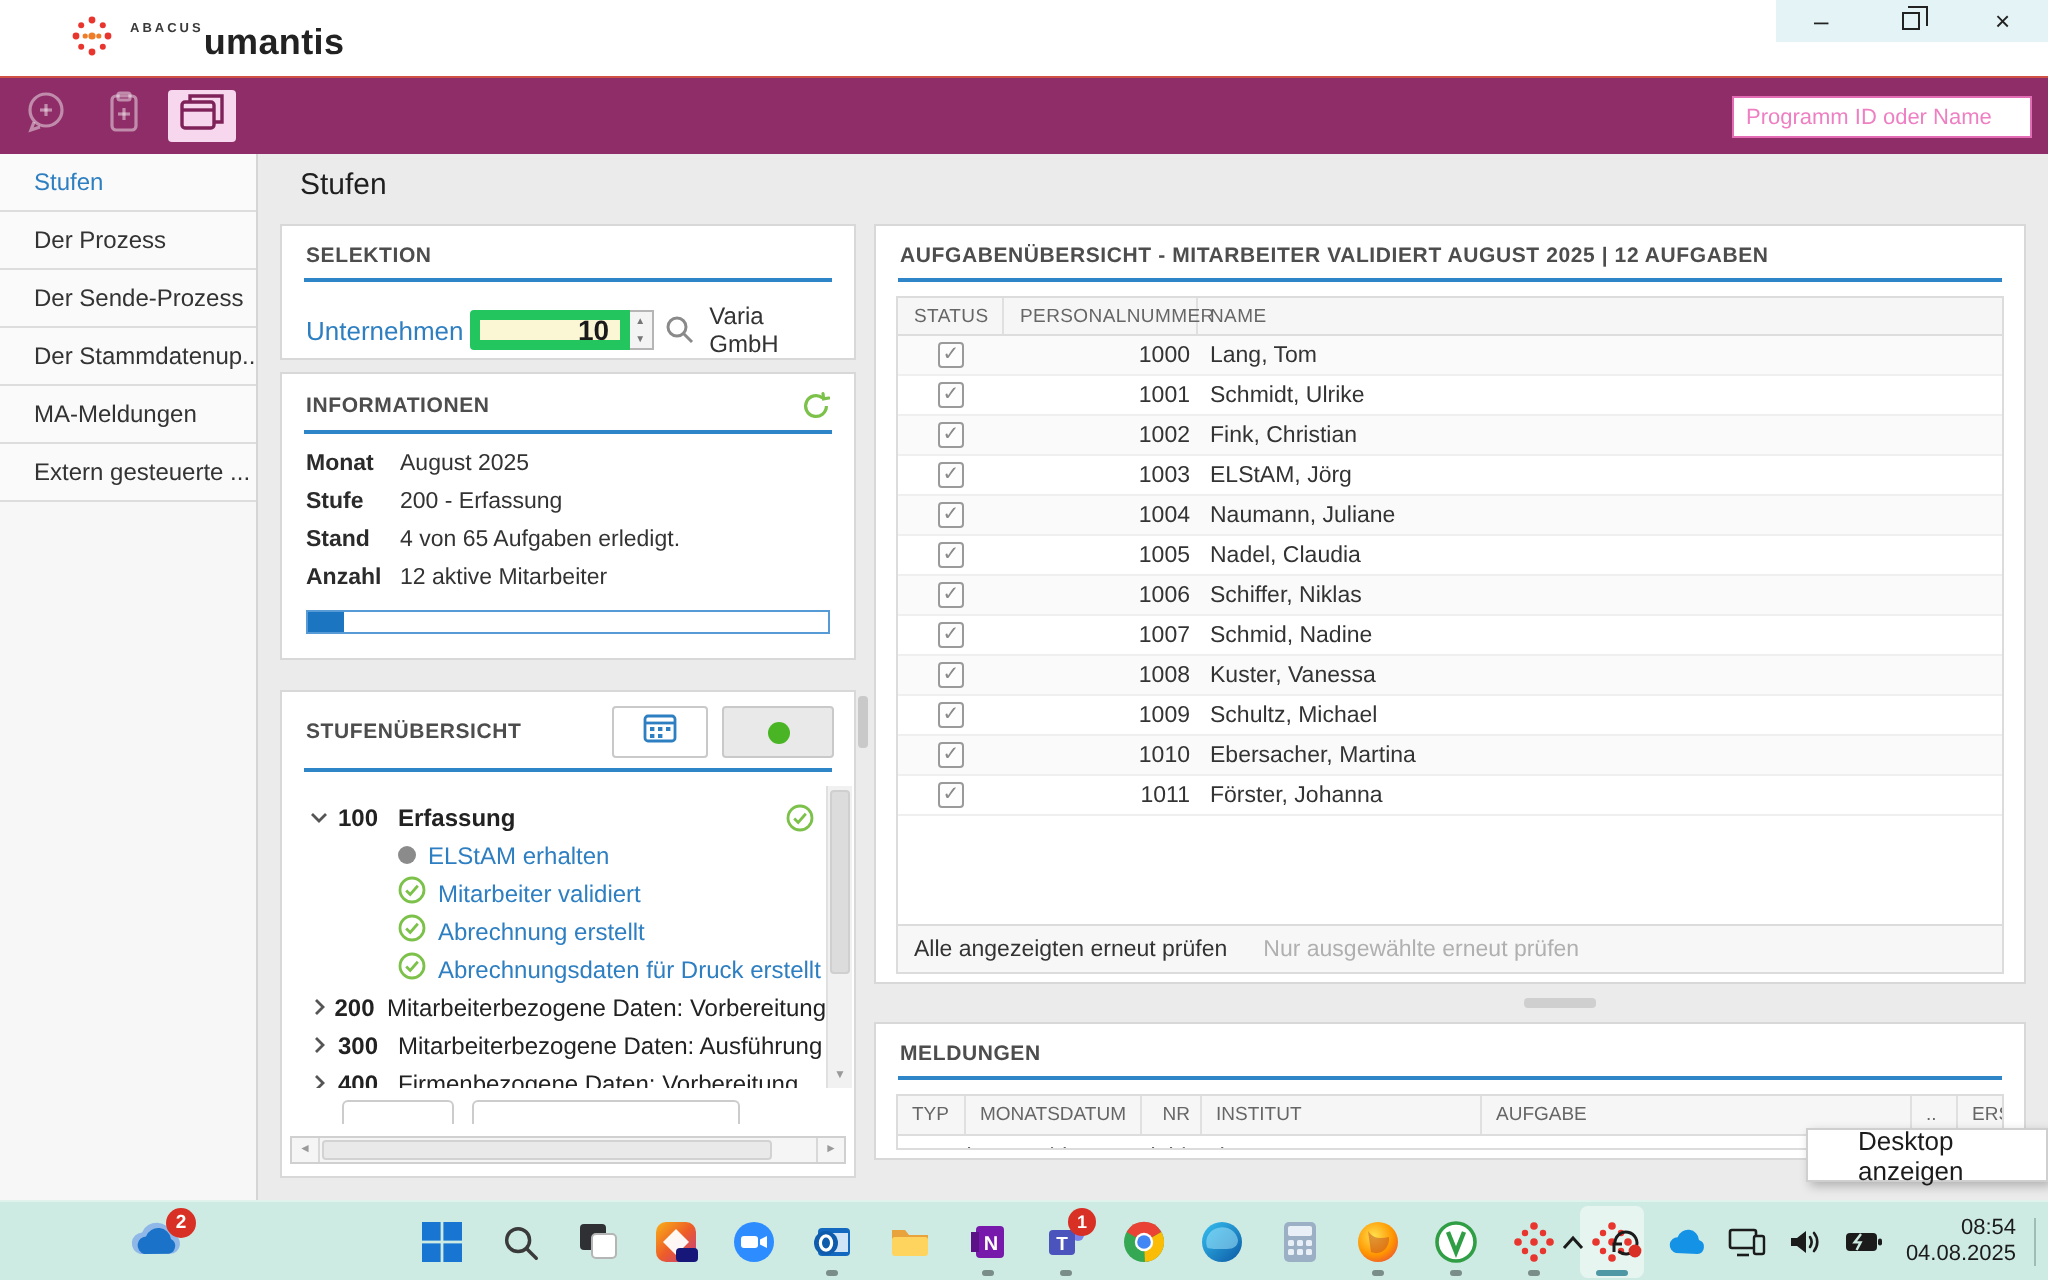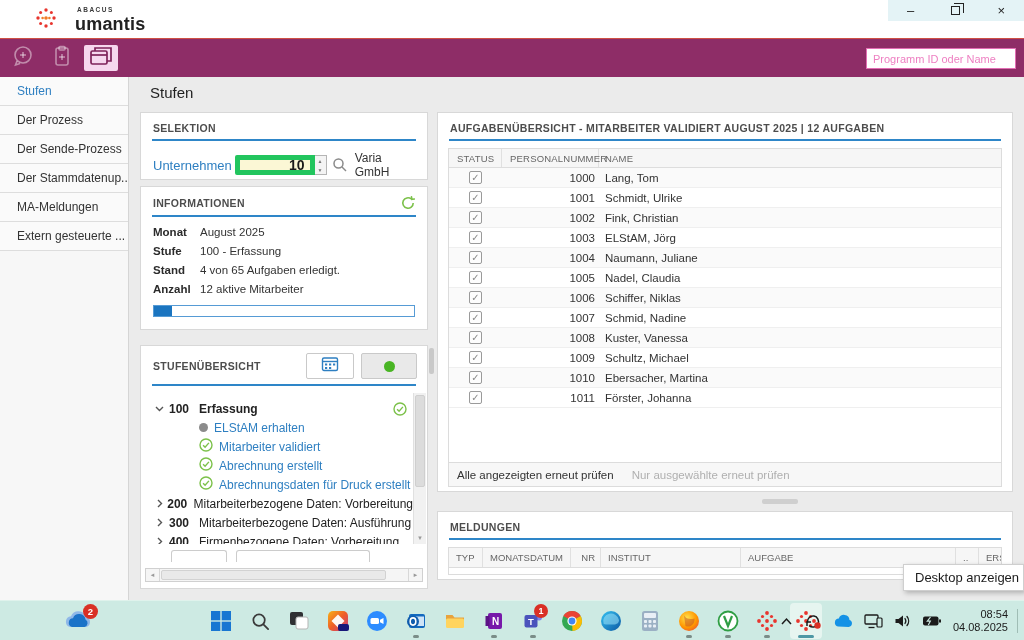--- a/index.html
+++ b/index.html
@@ -2,21 +2,21 @@
 <html><head>
 <meta charset="utf-8">
 <style>
   * { box-sizing: border-box; margin: 0; padding: 0; }
   html,body { width:1024px; height:640px; overflow:hidden; }
   body { position:relative; font-family:"Liberation Sans", sans-serif; background:#fff; color:#333; }
 
   
   .titlebar { position:absolute; left:0; top:0; width:1024px; height:38px; background:#fff; }
   .brand { position:absolute; left:34px; top:6px; display:flex; align-items:center; gap:5px; }
-  .brand-text { display:flex; flex-direction:column; line-height:1;margin-left:12px; }
+  .brand-text { display:flex; flex-direction:row; line-height:1; }
   .brand-top { font-size:6.5px; letter-spacing:1.5px; color:#3a3a3a; font-weight:bold; margin-bottom:1px; padding-left:2px; }
   .brand-name { font-size:18px; font-weight:bold; color:#222; letter-spacing:0.2px; }
   .win-controls { position:absolute; right:0; top:0; width:136px; height:21px; background:#e4f3f6; display:flex; }
   .wc-btn { flex:1; display:flex; align-items:center; justify-content:center; font-size:13px; color:#222; cursor:default; }
   .wc-restore { width:9px; height:9px; border:1.2px solid #222; position:relative; background:#e4f3f6; }
   .wc-restore:before { content:""; position:absolute; left:2px; top:-4px; width:9px; height:9px; border:1.2px solid #222; border-left:none; border-bottom:none; }
 
   
   .toolbar { position:absolute; left:0; top:38px; width:1024px; height:39px; background:#8e2d67; border-top:1px solid #cf5044; }
   .tool-icons { position:absolute; left:6px; top:6px; display:flex; gap:5px; }
@@ -109,21 +109,21 @@
   #panel-meld { left:437px; top:511px; width:576px; height:69px; }
   .m-table { position:absolute; left:10px; right:10px; top:35px; bottom:4px; border:1px solid #dcdcdc; overflow:hidden; }
   .m-head { display:flex; height:20px; background:#f6f6f6; border-bottom:1px solid #ddd; font-size:9.5px; color:#666; align-items:center; }
   .mh { height:100%; display:flex; align-items:center; padding-left:7px; border-right:1px solid #e0e0e0; overflow:hidden; white-space:nowrap; }
   .mh-typ{width:34px;} .mh-md{width:88px;} .mh-nr{width:30px; justify-content:flex-end; padding-right:5px;}
   .mh-inst{width:140px;} .mh-auf{width:215px;} .mh-dots{width:23px;} .mh-ersti{flex:1; border-right:none;}
   .m-row { display:flex; align-items:center; height:21px; font-size:11.5px; padding:0 8px; color:#333; }
   .m-row-right { margin-left:auto; display:flex; align-items:center; gap:8px; }
 
   
-  .tooltip { position:absolute; left:903px; top:564px; width:121px; height:27px; background:#fff; border:1px solid #cfcfcf; box-shadow:2px 2px 5px rgba(0,0,0,0.25); display:flex; align-items:center; padding-left:11px; font-size:13px; color:#1b1b1b; z-index:50; }
+  .tooltip { position:absolute; left:903px; top:564px; width:121px; height:27px; background:#fff; border:1px solid #cfcfcf; box-shadow:2px 2px 5px rgba(0,0,0,0.25); display:flex; align-items:center; padding-left:25px; font-size:13px; color:#1b1b1b; z-index:50; }
 
   
   .taskbar { position:absolute; left:0; top:600px; width:1024px; height:40px; background:#cdeae3; border-top:1px solid #dff2ec; }
   .tb-onedrive { position:absolute; left:62px; top:7px; width:30px; height:26px; }
   .od-badge { position:absolute; right:-6px; top:-4px; min-width:15px; height:15px; border-radius:8px; background:#d93025; color:#fff; font-size:9.5px; font-weight:bold; display:flex; align-items:center; justify-content:center; padding:0 3px; }
   .tb-apps { position:absolute; left:205px; top:2px; display:flex; gap:7px; }
   .tb-app { position:relative; width:32px; height:36px; display:flex; align-items:center; justify-content:center; border-radius:4px; cursor:pointer; }
   .tb-app.active { background:#e6f5f0; }
   .tb-ic { display:flex; }
   .tb-ind { position:absolute; bottom:1px; left:50%; transform:translateX(-50%); width:6px; height:3px; border-radius:2px; background:#7a8d88; }
@@ -247,21 +247,21 @@
     </span>
   </div>
   <div class="panel-rule"></div>
   <div class="info-rows" id="info-rows">
       <div class="info-row">
         <span class="info-label">Monat</span>
         <span class="info-value">August 2025</span>
       </div>
       <div class="info-row">
         <span class="info-label">Stufe</span>
-        <span class="info-value">100 - Erfassung</span>
+        <span class="info-value">200 - Erfassung</span>
       </div>
       <div class="info-row">
         <span class="info-label">Stand</span>
         <span class="info-value">4 von 65 Aufgaben erledigt.</span>
       </div>
       <div class="info-row">
         <span class="info-label">Anzahl</span>
         <span class="info-value">12 aktive Mitarbeiter</span>
       </div>
     </div>

